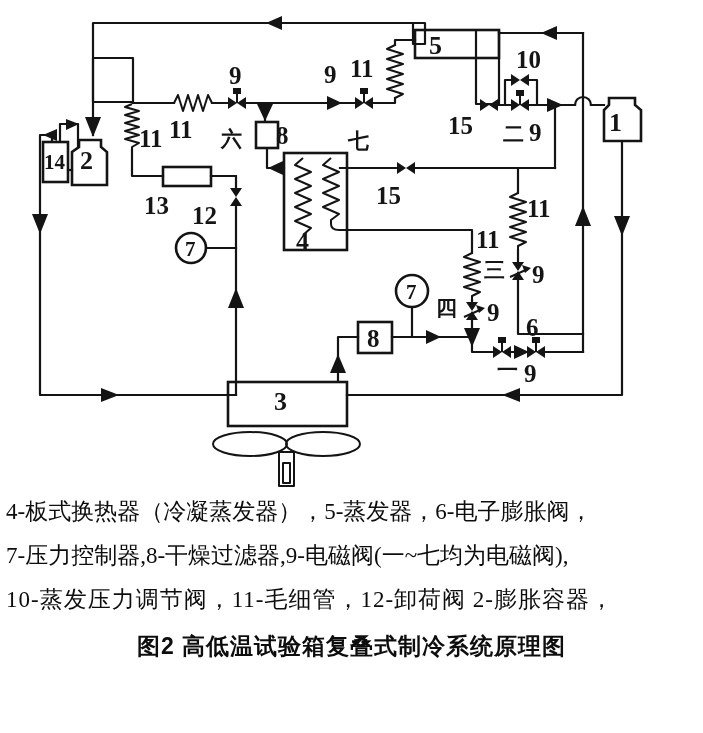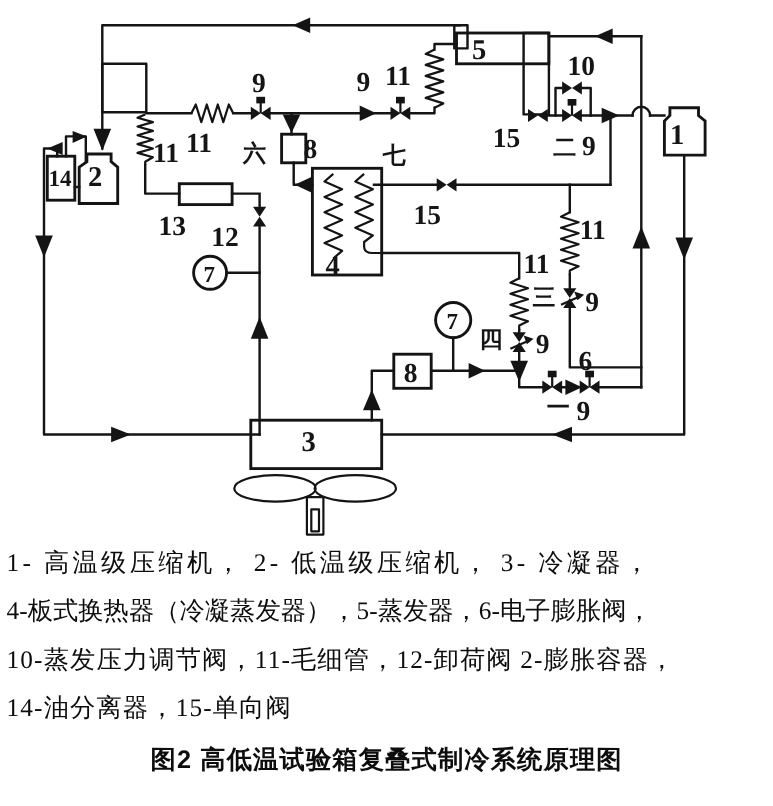--- a/index.html
+++ b/index.html
@@ -183,18 +183,17 @@
     <text class="cjk" x="497" y="377">一</text>
     <text class="cjk" x="503" y="141">二</text>
     <text class="cjk" x="484" y="277">三</text>
     <text class="cjk" x="436" y="315">四</text>
     <text class="cjk" x="221" y="146">六</text>
     <text class="cjk" x="348" y="148">七</text>
   </g>
 </svg>
 
 <div id="legend">
-  <div class="lg-line ls-wide">1- 高温级压缩机， 2- 低温级压缩机， 3- 冷凝器，</div>
   <div class="lg-line">4-板式换热器（冷凝蒸发器），5-蒸发器，6-电子膨胀阀，</div>
+  <div class="lg-line">7-压力控制器,8-干燥过滤器,9-电磁阀(一~七均为电磁阀),</div>
   <div class="lg-line ls-mid">10-蒸发压力调节阀，11-毛细管，12-卸荷阀 2-膨胀容器，</div>
-  <div class="lg-line ls-mid">14-油分离器，15-单向阀</div>
   <div id="caption">图2 高低温试验箱复叠式制冷系统原理图</div>
 </div>
 
 </body></html>

